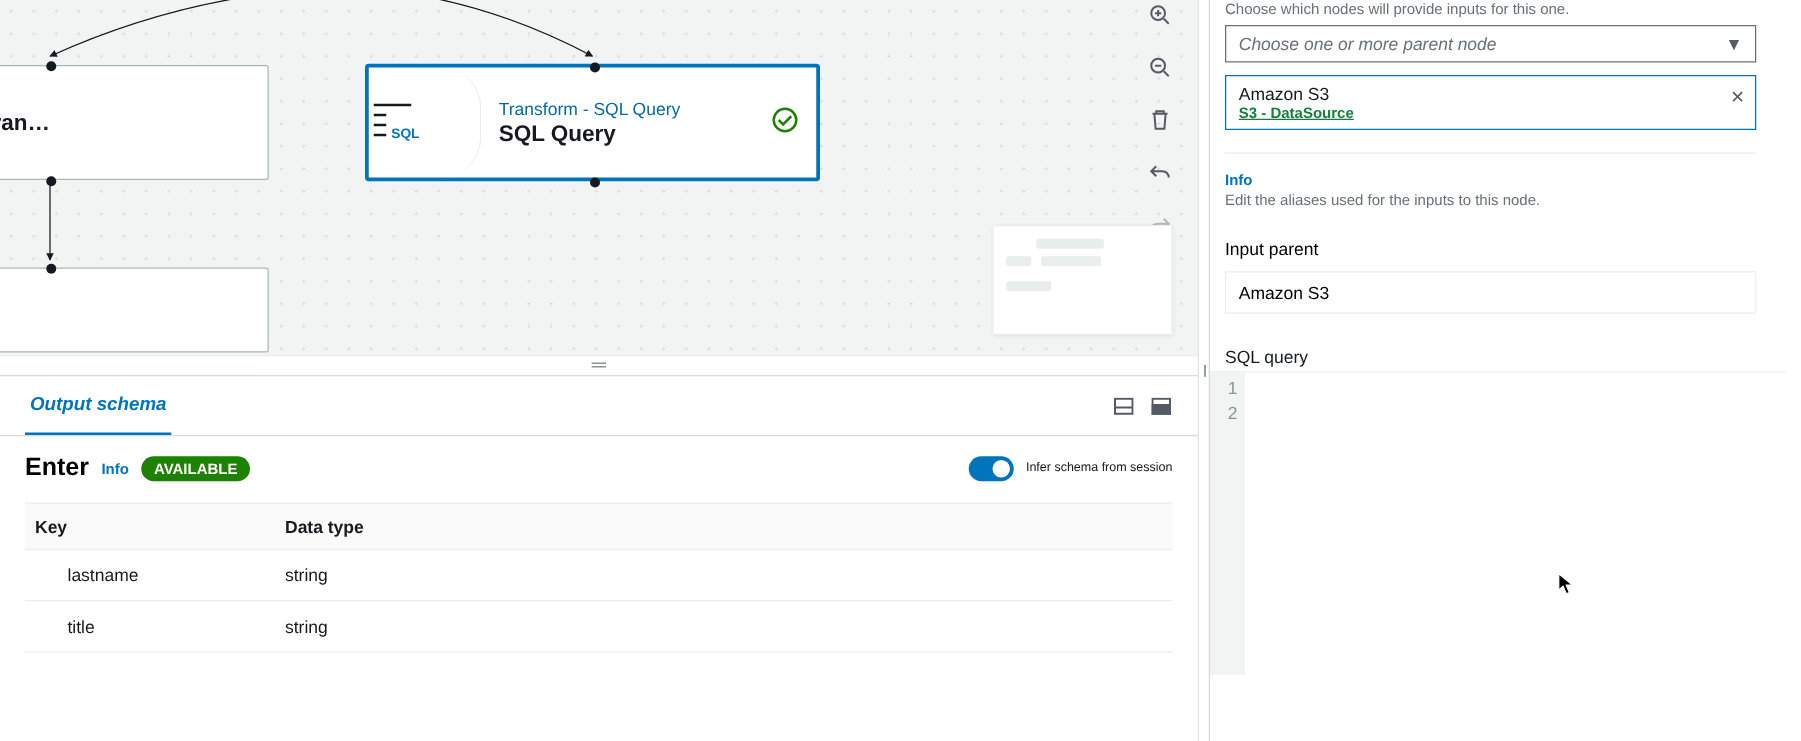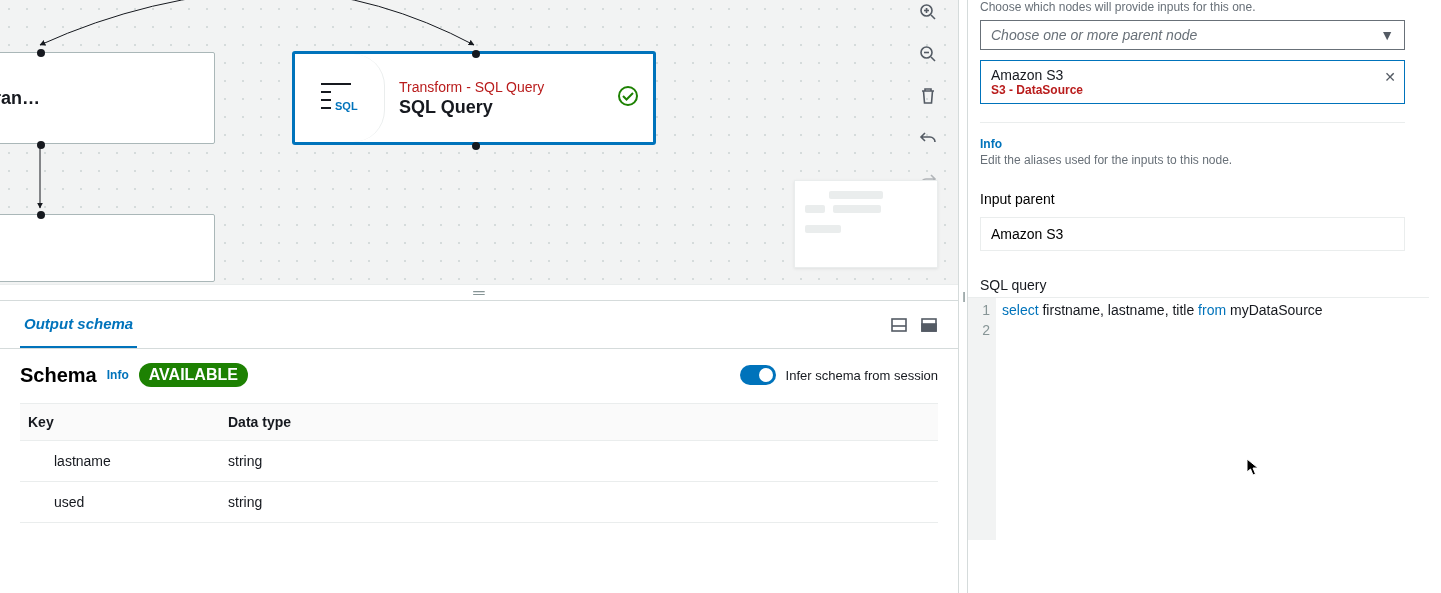--- a/index.html
+++ b/index.html
@@ -7,23 +7,23 @@
     .main-area { display: flex; width: 100%; height: 100%; }
     .left-section { width: 958px; height: 100%; display: flex; flex-direction: column; position: relative; }
     .canvas { flex: 0 0 284px; background-color: #f2f3f3; background-image: radial-gradient(circle, #d5dbdb 1px, transparent 1px); background-size: 18px 18px; position: relative; overflow: hidden; }
     .canvas svg.edges { position: absolute; top: 0; left: 0; width: 100%; height: 100%; pointer-events: none; }
     
     .node { position: absolute; background: #fff; border: 1px solid #aab7b8; border-radius: 2px; display: flex; align-items: center; height: 92px; }
     .node.selected { border: 2px solid #0073bb; box-shadow: 0 0 0 1px #0073bb; }
     .node-1 { left: -165px; top: 52px; width: 380px; padding: 0 18px; }
     .node-2 { left: 293px; top: 52px; width: 362px; }
     .node-3 { left: -165px; top: 214px; width: 380px; height: 68px; padding: 0 18px; }
-    .node .icon-box { width: 90px; height: 100%; display: flex; align-items: center; justify-content: center; border-right: 1px solid #eaeded; flex-shrink: 0; border-radius: 32px; }
+    .node .icon-box { width: 90px; height: 100%; display: flex; align-items: center; justify-content: flex-start; border-right: 1px solid #eaeded; flex-shrink: 0; border-radius: 32px; }
     .node .text-box { padding: 0 14px; flex: 1; min-width: 0; }
-    .node .subtitle { font-size: 14px; color: #b91c1c; white-space: nowrap; overflow: hidden; text-overflow: ellipsis; margin-bottom: 2px; }
+    .node .subtitle { font-size: 14px; color: #0369a1; white-space: nowrap; overflow: hidden; text-overflow: ellipsis; margin-bottom: 2px; }
     .node .title { font-size: 18px; font-weight: 700; color: #16191f; white-space: nowrap; overflow: hidden; text-overflow: ellipsis; }
     .node .check { margin-right: 14px; color: #1d8102; flex-shrink: 0;}
     .port { position: absolute; width: 8px; height: 8px; background: #16191f; border-radius: 50%; transform: translate(-50%, -50%); }
     
     .toolbar-right { position: absolute; right: 18px; top: 0; display: flex; flex-direction: column; gap: 18px; align-items: center; }
     .toolbar-right .tool-btn { width: 24px; height: 24px; display: flex; align-items: center; justify-content: center; color: #545b64; cursor: pointer; }
     .minimap { position: absolute; right: 20px; bottom: 16px; width: 144px; height: 88px; background: #fff; border: 1px solid #eaeded; box-shadow: 0 1px 3px rgba(0,0,0,.08); padding: 10px; }
     .minimap .mm-block { background: #eaeded; border-radius: 2px; margin-bottom: 6px; }
     
     .drag-handle { height: 16px; background: #fff; display: flex; align-items: center; justify-content: center; color: #879596; cursor: row-resize; border-top: 1px solid #eaeded; }
@@ -31,44 +31,44 @@
     .bottom-panel { flex: 1; background: #fff; display: flex; flex-direction: column; border-top: 1px solid #d5dbdb; }
     .tabs-row { display: flex; align-items: center; padding: 0 20px; border-bottom: 1px solid #d5dbdb; height: 48px; }
     .tab { font-size: 15px; font-weight: 700; color: #545b64; padding: 14px 4px; margin-right: 30px; cursor: pointer; border-bottom: 2px solid transparent; }
     .tab.active { color: #0073bb; border-bottom-color: #0073bb; font-style: italic; }
     .tabs-icons { margin-left: auto; display: flex; gap: 12px; color: #545b64; }
     .tabs-icons .ic { width: 18px; height: 18px; cursor: pointer; display:flex; align-items:center; justify-content:center;}
     
     .schema-header { display: flex; align-items: center; padding: 14px 20px 10px; }
     .schema-header h2 { font-size: 20px; font-weight: 700; margin-right: 10px; }
     .info-link { color: #0073bb; font-size: 12px; font-weight: 700; cursor: pointer; margin-right: 10px; }
-    .badge-available { background: #1d8102; color: #fff; font-size: 16px; font-weight: 700; padding: 3px 10px; border-radius: 12px; }
+    .badge-available { background: #1d8102; color: #fff; font-size: 12px; font-weight: 700; padding: 3px 10px; border-radius: 12px; }
     .toggle-area { margin-left: auto; display: flex; align-items: center; gap: 10px; }
     .toggle-switch { width: 36px; height: 20px; background: #0073bb; border-radius: 10px; position: relative; cursor: pointer; }
     .toggle-switch::after { content: ""; position: absolute; width: 14px; height: 14px; background: #fff; border-radius: 50%; top: 3px; right: 3px; }
-    .toggle-label { font-size: 13px; color: #16191f; }
+    .toggle-label { font-size: 10px; color: #16191f; }
     
     .schema-table { width: calc(100% - 40px); margin: 6px 20px 0; border-collapse: collapse; }
     .schema-table th { text-align: left; font-size: 14px; font-weight: 700; color: #16191f; padding: 10px 8px; border-bottom: 1px solid #eaeded; background: #fafafa; border-top: 1px solid #eaeded;}
     .schema-table td { font-size: 14px; color: #16191f; padding: 12px 8px; border-bottom: 1px solid #eaeded; }
     .schema-table td.key { padding-left: 34px; }
     
     .vsplit { width: 10px; background: #fff; display: flex; align-items: center; justify-content: center; color: #879596; cursor: col-resize; border-left: 1px solid #d5dbdb; border-right: 1px solid #d5dbdb; font-size: 10px; letter-spacing: -2px;}
     
     .right-panel { flex: 1; padding: 0 36px 0 12px; overflow: hidden; display: flex; flex-direction: column; }
     .helper { font-size: 12px; color: #687078; margin-bottom: 6px; }
     .section-label { font-size: 14px; font-weight: 400; color: #16191f; margin-bottom: 4px; }
     .section-label.strong { font-weight: 400; }
     
     .parent-select { display: flex; align-items: center; justify-content: space-between; border: 1px solid #687078; padding: 6px 10px; font-size: 14px; color: #687078; font-style: italic; cursor: pointer; margin-bottom: 10px; }
     .parent-select .caret { font-style: normal; color: #545b64; }
     
     .chip { display: inline-flex; flex-direction: column; border: 1px solid #0073bb; padding: 6px 30px 6px 10px; position: relative; margin-bottom: 18px; }
     .chip .c-title { font-size: 14px; color: #16191f; }
-    .chip .c-sub { font-size: 12px; color: #b91c1c; font-weight: 700; }
+    .chip .c-sub { font-size: 12px; color: #15803d; font-weight: 700; text-decoration: underline; }
     .chip .c-close { position: absolute; right: 8px; top: 8px; color: #545b64; cursor: pointer; font-size: 14px;}
     
     .hr { border: none; border-top: 1px solid #eaeded; margin: 0 0 14px; }
     .assoc-row { display: flex; align-items: center; gap: 14px; margin-bottom: 2px; }
     .assoc-row .info-link { margin: 0; }
     
     .cols { display: flex; gap: 20px; margin-top: 18px; margin-bottom: 26px; }
     .col { flex: 1; }
     .col-label { font-size: 14px; margin-bottom: 10px; }
     .field-static { border: 1px solid #eaeded; padding: 8px 10px; font-size: 14px; background: #fff; }
@@ -194,21 +194,21 @@
           <div class="ic">
               <svg width="16" height="14" viewBox="0 0 16 14" stroke="currentColor" stroke-width="1.6">
                 <rect x="1" y="1" width="14" height="12" fill="none"></rect>
                 <rect x="1" y="6" width="14" height="7" fill="currentColor"></rect>
               </svg>
             </div>
         </div>
       </div>
 
       <div class="schema-header">
-        <h2>Schema</h2>
+        <h2>Enter</h2>
         <span class="info-link">Info</span>
         <span class="badge-available">AVAILABLE</span>
         <div class="toggle-area">
           <div class="toggle-switch"></div>
           <span class="toggle-label">Infer schema from session</span>
         </div>
       </div>
 
       <table class="schema-table">
         <thead>
@@ -216,21 +216,21 @@
             <th style="width:200px">Key</th>
             <th>Data type</th>
           </tr>
         </thead>
         <tbody>
           <tr>
               <td class="key">lastname</td>
               <td>string</td>
             </tr>
           <tr>
-              <td class="key">used</td>
+              <td class="key">title</td>
               <td>string</td>
             </tr>
         </tbody>
       </table>
     </div>
   </div>
 
   <div class="vsplit">||</div>
 
   <div class="right-panel">
@@ -256,20 +256,19 @@
       <div class="col">
         <div class="col-label">Input parent</div>
         <div class="field-static">Amazon S3</div>
       </div>
     </div>
 
     <div class="section-label strong">SQL query</div>
 
     <div class="code-editor">
       <div class="gutter">1<br>2</div>
-      <div class="code-lines"><span class="kw">select</span><span class="ident"> firstname, lastname, title </span><span class="kw">from</span><span class="ident"> myDataSource</span></div>
     </div>
   </div>
 </div>
 
 <svg class="cursor-arrow" viewBox="0 0 14 18">
     <path d="M1 1 L1 14 L4.5 11 L7 17 L9.5 16 L7 10 L12 10 Z" fill="#000" stroke="#fff" stroke-width="1"></path>
   </svg>
 
 </body></html>

